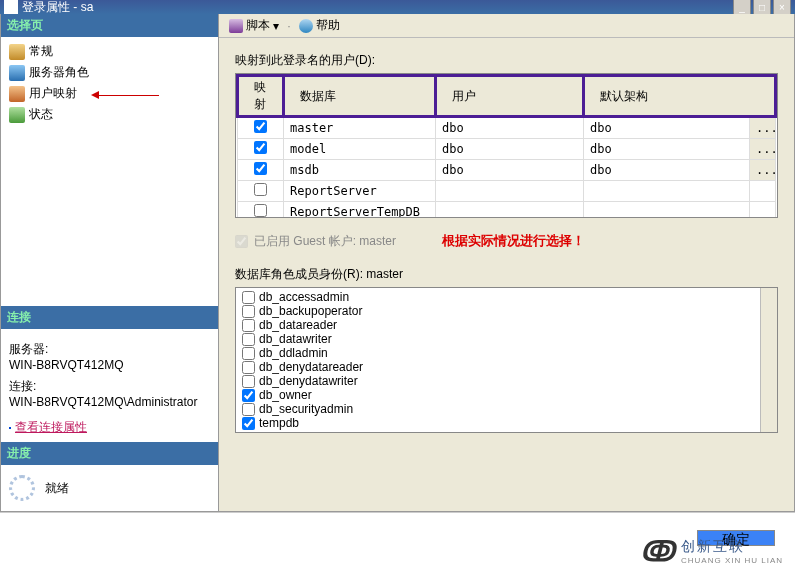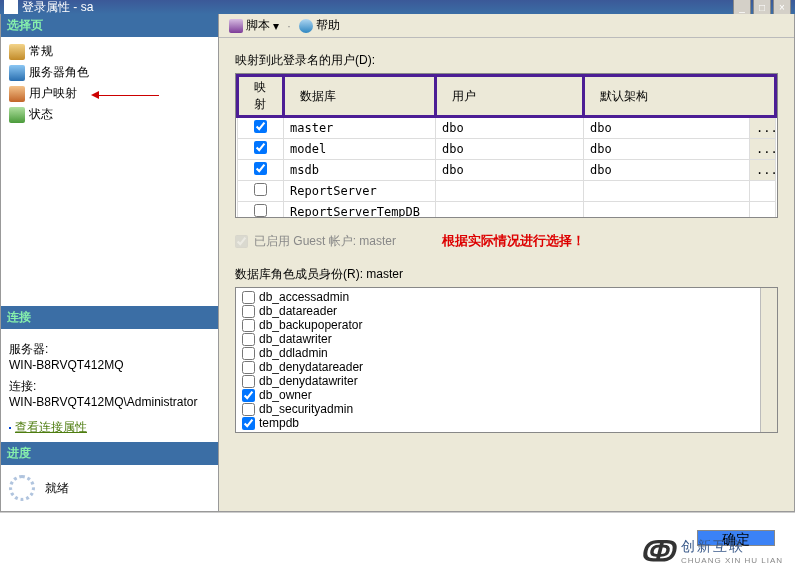--- a/index.html
+++ b/index.html
@@ -19,21 +19,21 @@
 .left-item { display: flex; align-items: center; padding: 2px 8px; cursor: pointer; position: relative; }
 .left-item .licon { width: 16px; height: 16px; margin-right: 4px; display: inline-block; }
 .left-item.selected { font-weight: normal; }
 .arrow-annotation { position: absolute; left: 90px; top: 3px; color: #c00; font-size: 14px; pointer-events: none; }
 .arrow-line { display: inline-block; width: 60px; height: 1px; background: #c00; vertical-align: middle; }
 .arrow-head { display: inline-block; border-top: 4px solid transparent; border-bottom: 4px solid transparent; border-right: 8px solid #c00; vertical-align: middle; }
 
 .conn-section { padding: 6px 8px; color: #000; }
 .conn-label { color: #000; margin-top: 6px; }
 .conn-value { word-break: break-all; }
-.conn-link { color: #4d7c0f; text-decoration: underline; cursor: pointer; display: flex; align-items: center; gap: 4px; margin-top: 10px; }
+.conn-link { color: #be185d; text-decoration: underline; cursor: pointer; display: flex; align-items: center; gap: 4px; margin-top: 10px; }
 
 .progress-section { padding: 10px 8px; display: flex; align-items: center; gap: 10px; border-radius: 19px; }
 .spinner { width: 26px; height: 26px; border: 3px dotted #b0c4de; border-radius: 50%; }
 
 .right-pane { flex: 1; background: #ece9d8; display: flex; flex-direction: column; overflow: hidden; }
 .toolbar { height: 24px; border-bottom: 1px solid #bbb; display: flex; align-items: center; padding: 0 6px; gap: 4px; background: #ece9d8; }
 .tool-btn { display: flex; align-items: center; gap: 3px; padding: 1px 4px; cursor: pointer; }
 .tool-icon { width: 14px; height: 14px; display: inline-block; }
 .tool-sep { color: #888; }
 
@@ -222,25 +222,25 @@
 
       <div class="roles-label">数据库角色成员身份(R): master</div>
       <div class="roles-box">
         <div id="roles-body">
             <div class="role-item">
               <input type="checkbox" class="chk" style="">
               <span>db_accessadmin</span>
             </div>
             <div class="role-item">
               <input type="checkbox" class="chk" style="">
+              <span>db_backupoperator</span>
+            </div>
+            <div class="role-item">
+              <input type="checkbox" class="chk" style="">
               <span>db_datareader</span>
-            </div>
-            <div class="role-item">
-              <input type="checkbox" class="chk" style="">
-              <span>db_backupoperator</span>
             </div>
             <div class="role-item">
               <input type="checkbox" class="chk" style="">
               <span>db_datawriter</span>
             </div>
             <div class="role-item">
               <input type="checkbox" class="chk" style="">
               <span>db_ddladmin</span>
             </div>
             <div class="role-item">

